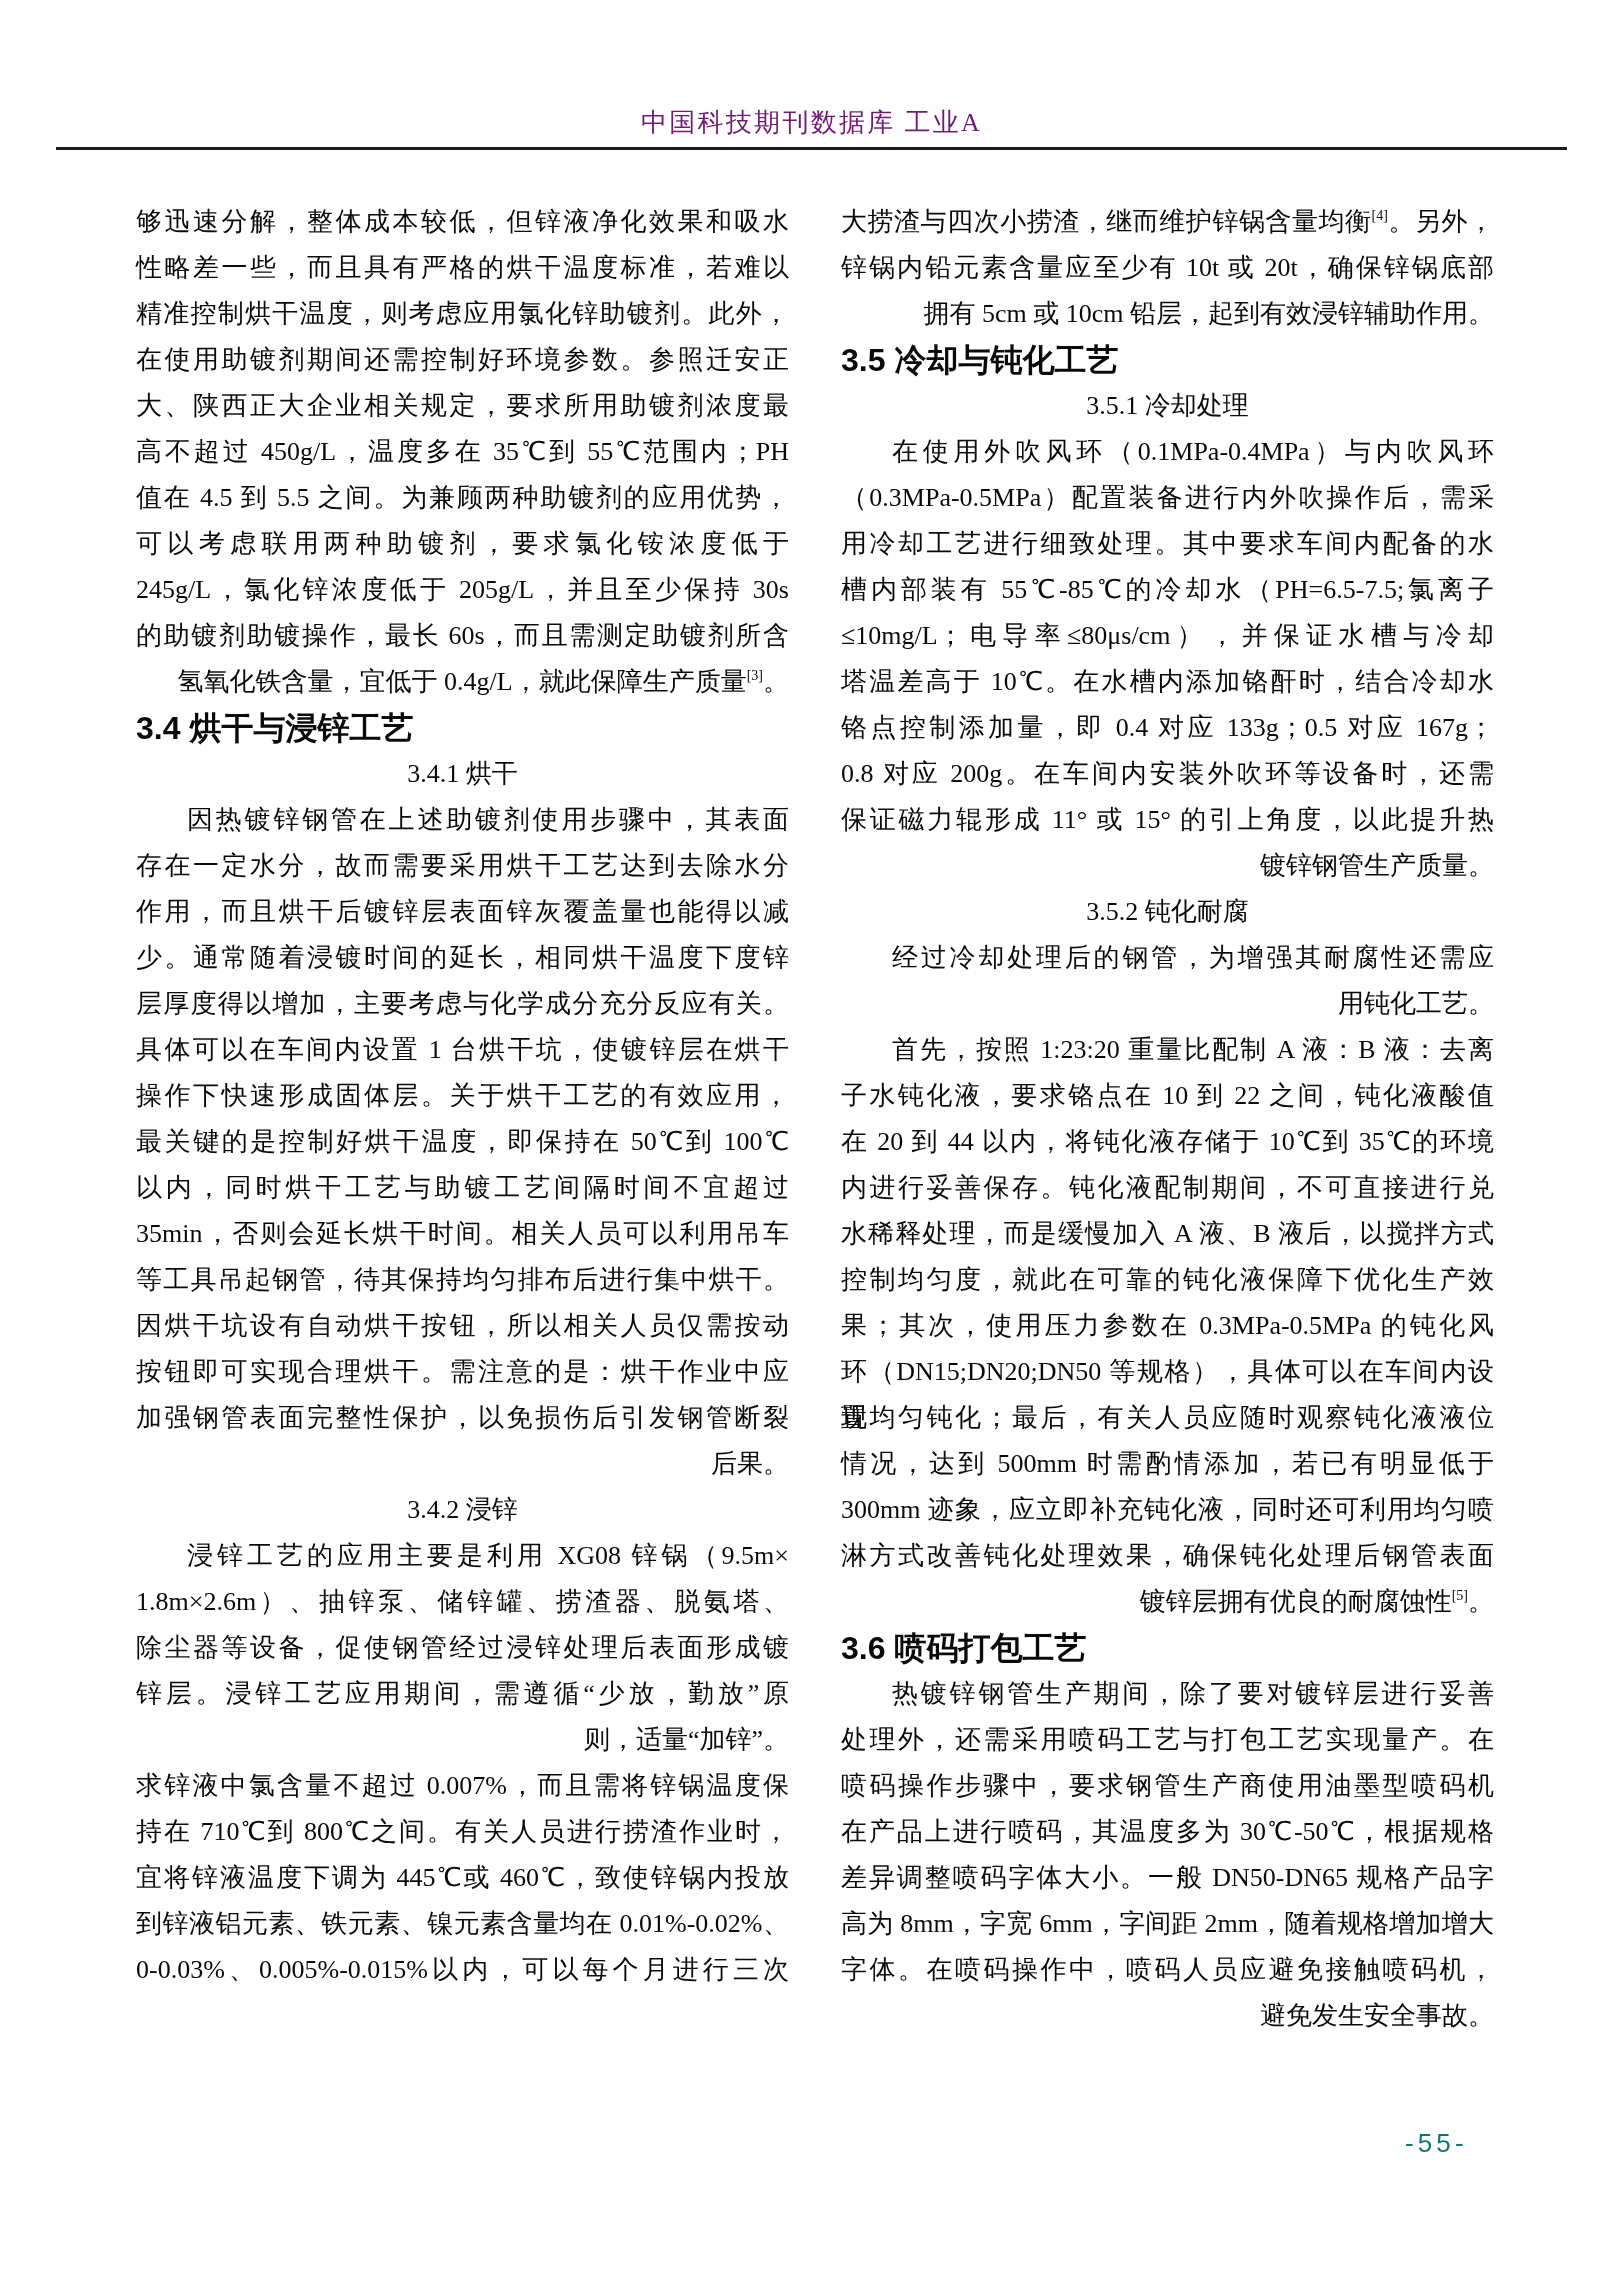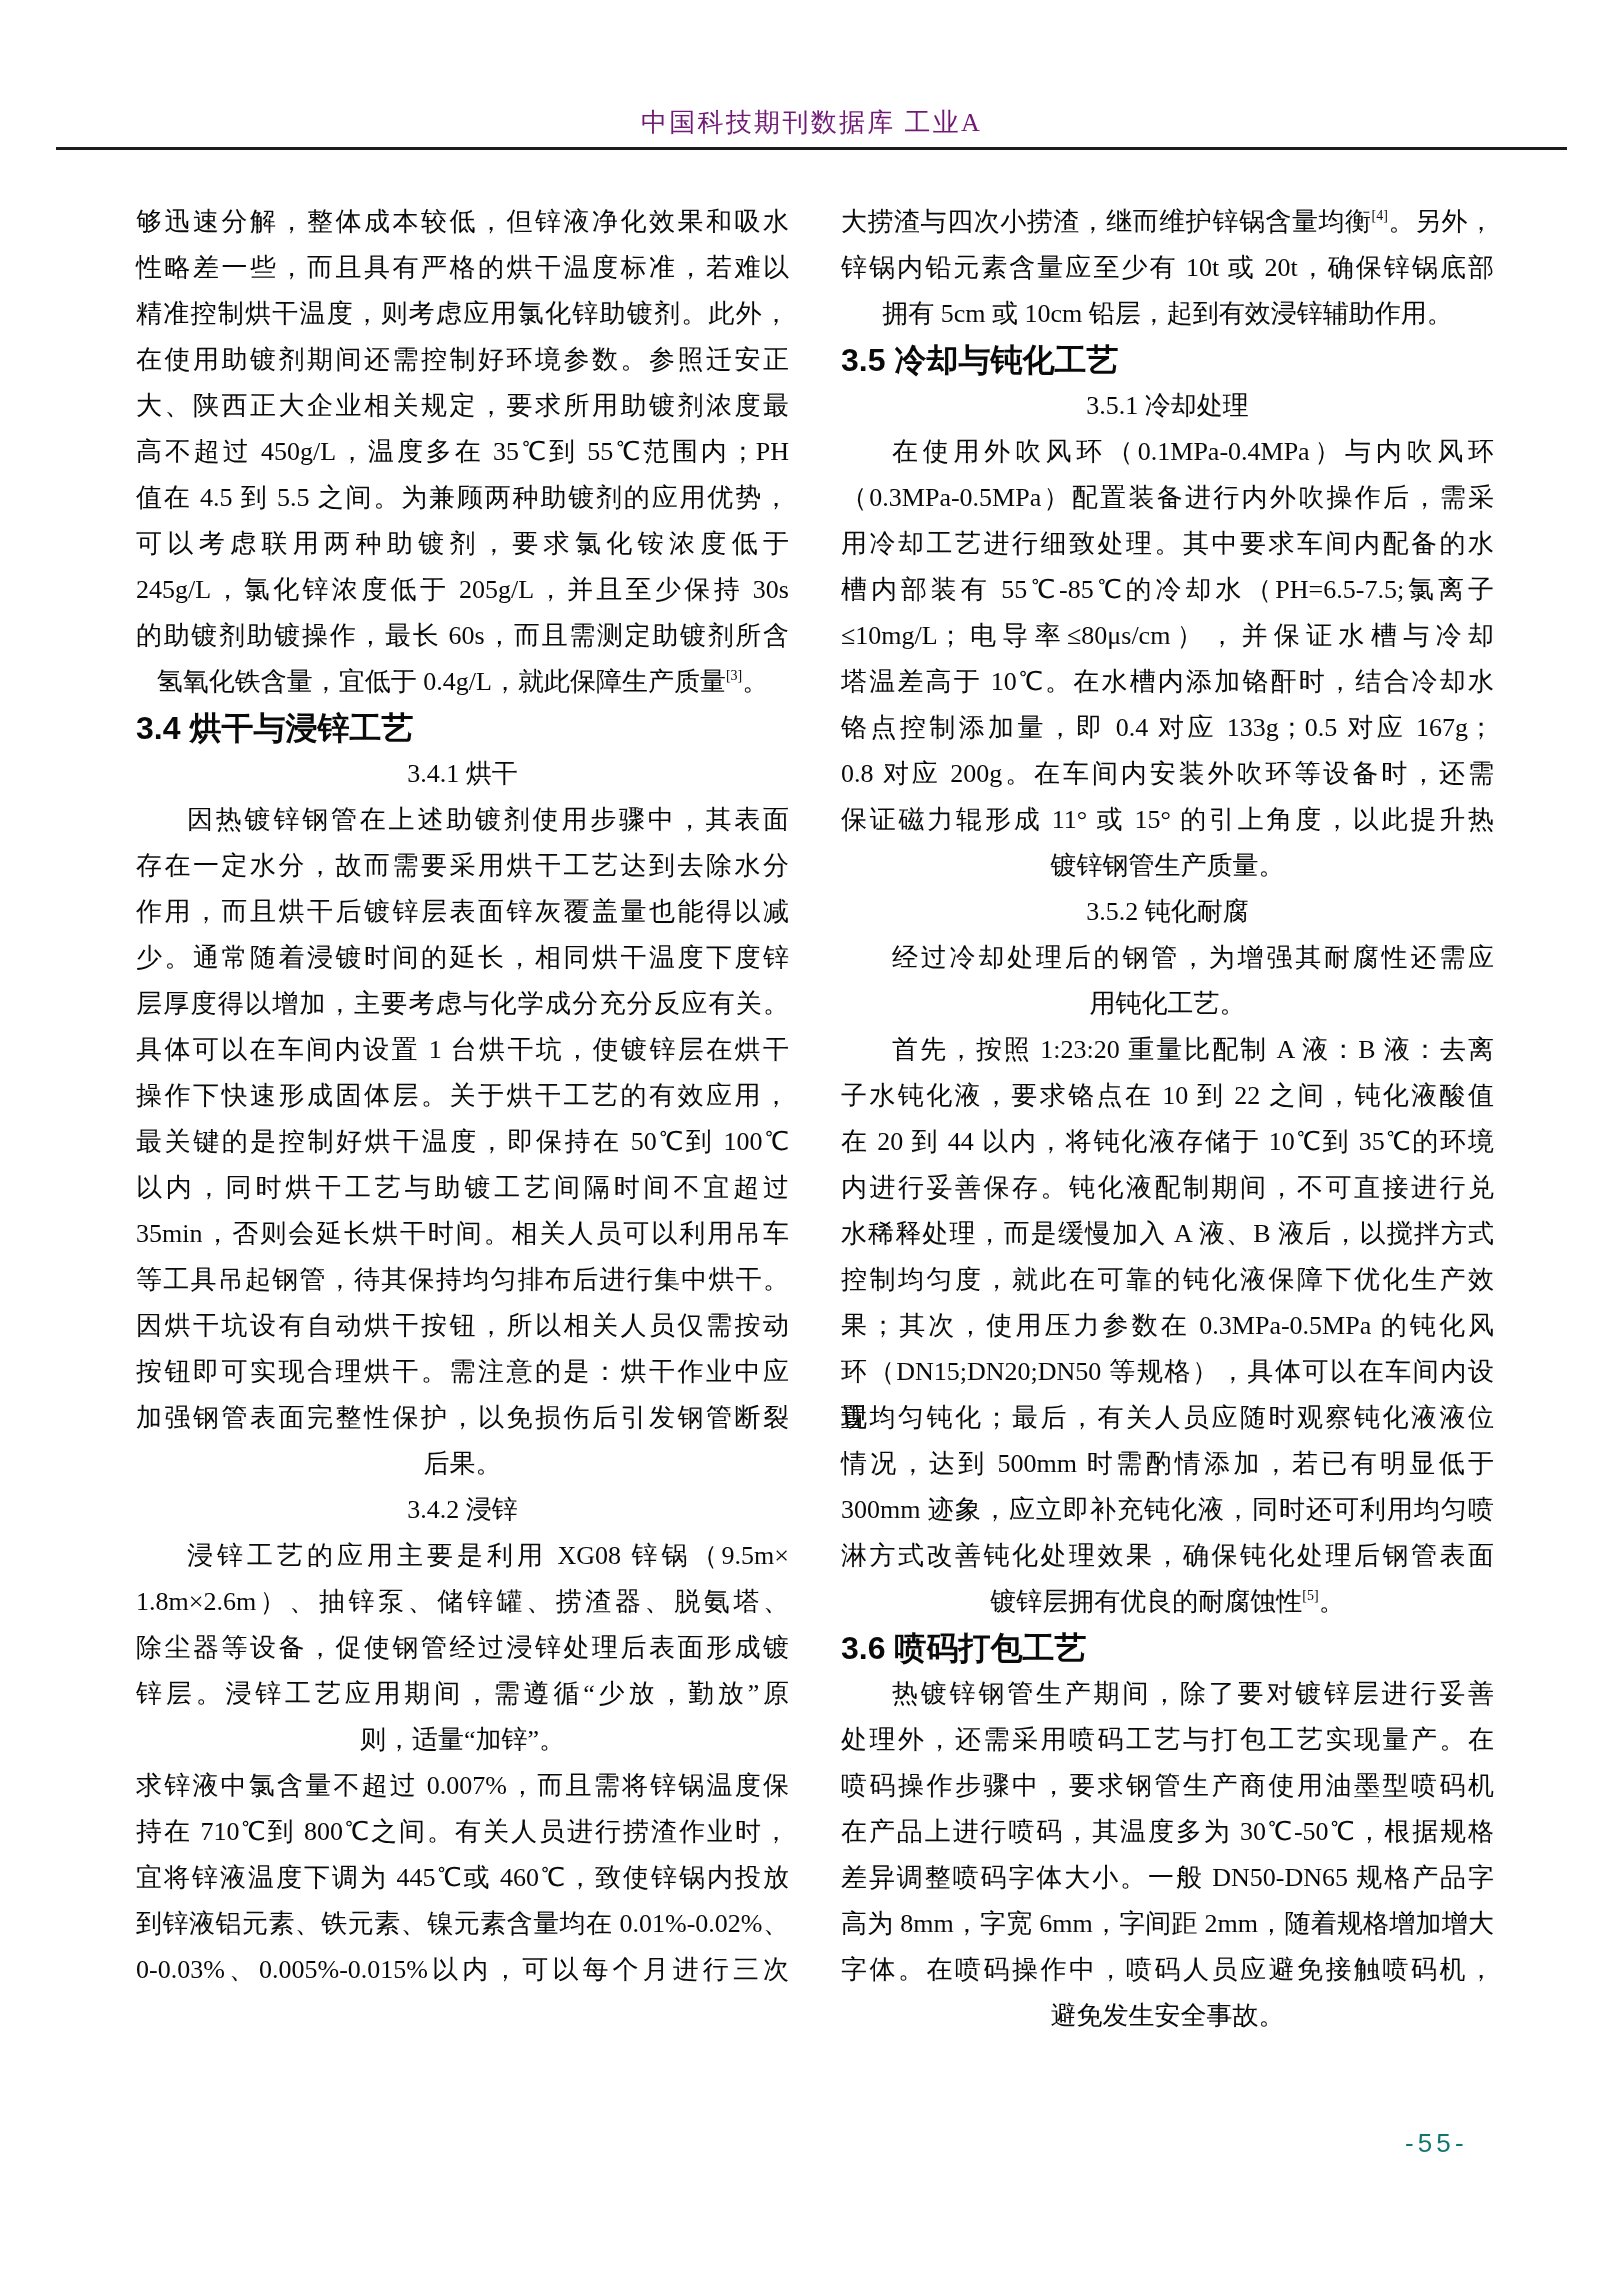--- a/index.html
+++ b/index.html
@@ -32,21 +32,21 @@
   .column-left  { left: 136px; }
   .column-right { left: 841px; }
   .line {
     height: 46px;
     line-height: 46px;
     font-size: 26px;
     white-space: normal;
     color: #0a0a0a;
   }
   .line.p  { text-align: justify; text-align-last: justify; font-family: Liberation Serif, serif; }
-  .line.pe { text-align: center; }
+  .line.pe { text-align: right; }
   .line.pi { text-align: justify; text-align-last: justify; text-indent: 51px; }
   .line.h1 {
     font-family: "Liberation Sans", "DejaVu Sans", sans-serif;
     font-weight: bold;
     font-size: 32px;
     text-align: left;
   }
   .line.h2 { text-align: center; }
   sup.ref {
     font-size: 14px;

